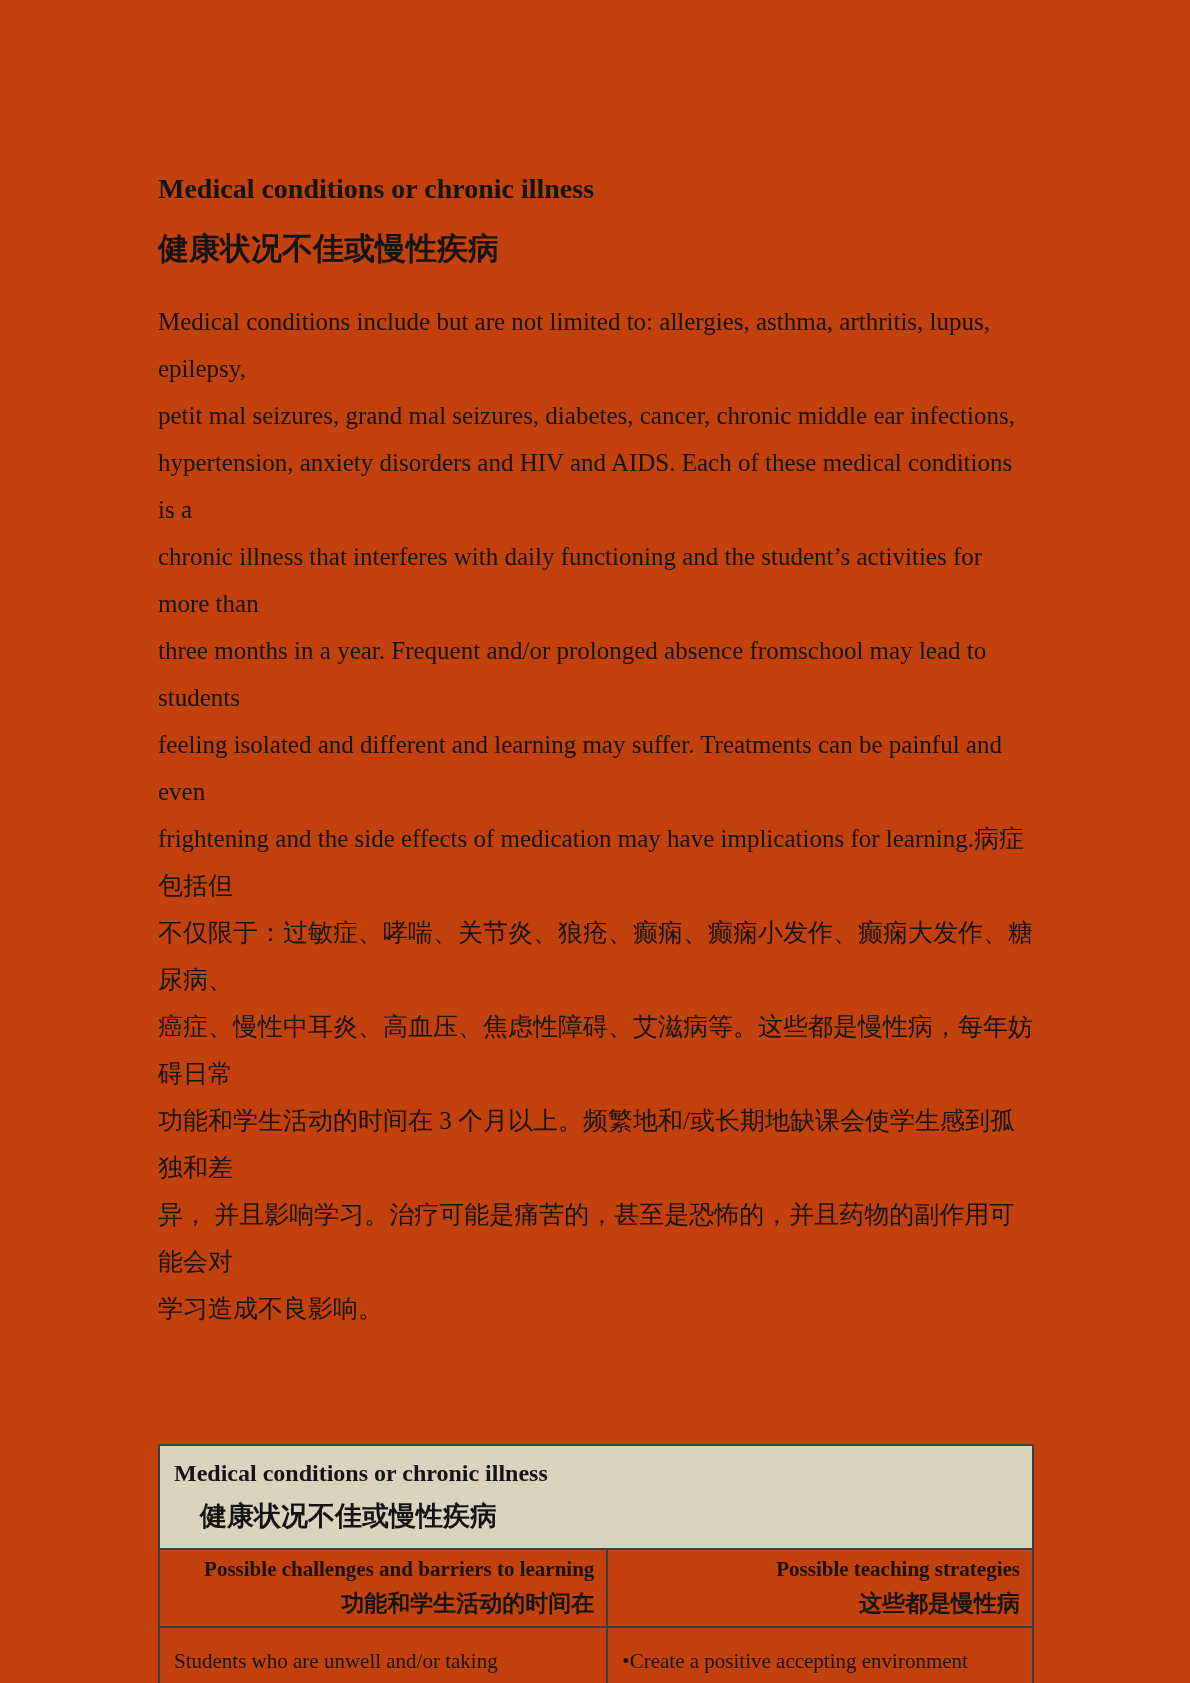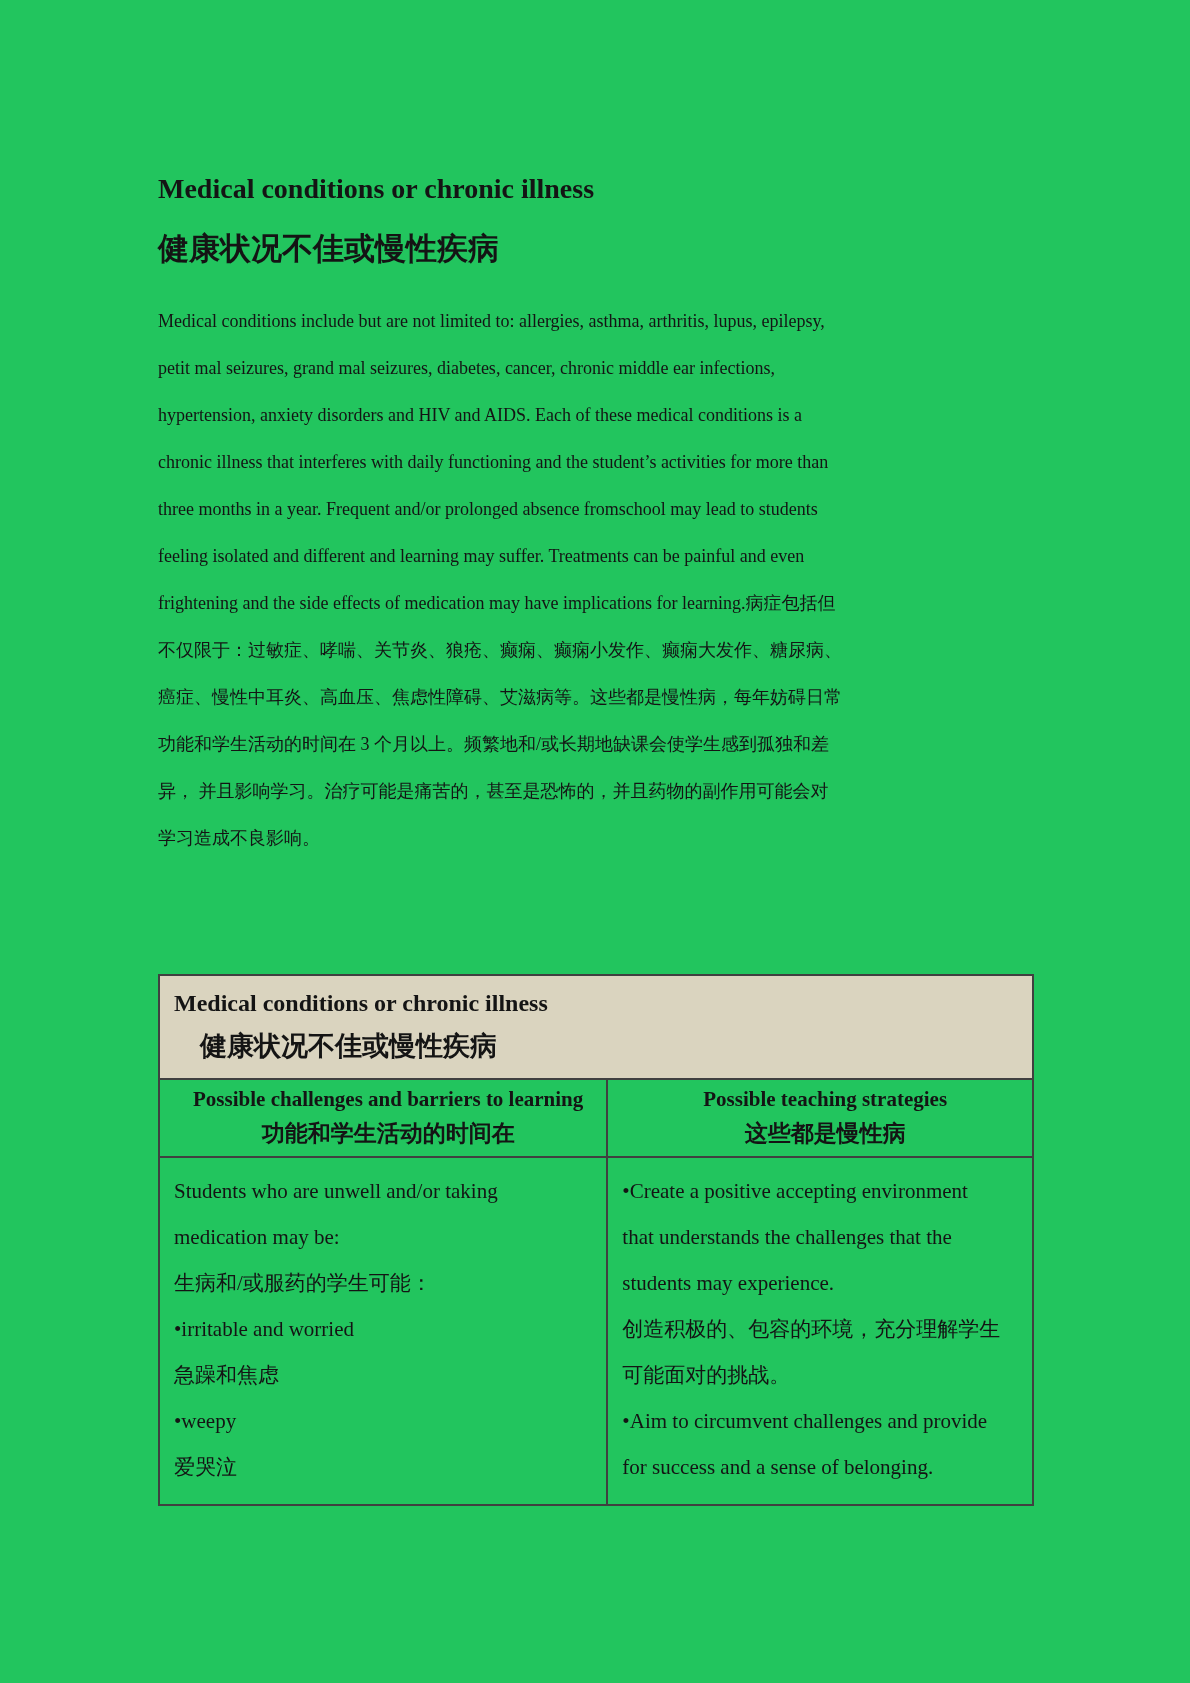--- a/index.html
+++ b/index.html
@@ -4,21 +4,21 @@
 <style>
   html, body {
     margin: 0;
     padding: 0;
     background: #ffffff;
   }
   .page {
     position: relative;
     width: 1190px;
     height: 1683px;
-    background: #22c55e;
+    background: #c2410c;
     font-family: "Liberation Serif", "DejaVu Serif", serif;
     color: #141414;
     overflow: hidden;
   }
   .content {
     position: absolute;
     left: 158px;
     top: 168px;
     width: 876px;
   }
@@ -29,21 +29,21 @@
     line-height: 42px;
   }
   .title-zh {
     margin: 14px 0 0 0;
     font-size: 31px;
     font-weight: bold;
     line-height: 50px;
   }
   .paragraph {
     margin: 24px 0 0 0;
-    font-size: 18px;
+    font-size: 25px;
     line-height: 47px;
     white-space: pre-line;
   }
   .table-wrap {
     margin-top: 112px;
   }
   table.cond-table {
     width: 100%;
     border-collapse: collapse;
     table-layout: fixed;
@@ -61,23 +61,23 @@
     font-weight: bold;
     line-height: 42px;
   }
   .t-title-zh {
     font-size: 27px;
     font-weight: bold;
     line-height: 44px;
     padding-left: 26px;
   }
   th.colhead {
-    text-align: center;
+    text-align: right;
     vertical-align: top;
-    padding: 2px 4px 4px 14px;
+    padding: 2px 12px 4px 14px;
     font-weight: bold;
   }
   .colhead-en {
     font-size: 21px;
     line-height: 34px;
   }
   .colhead-zh {
     font-size: 23px;
     line-height: 36px;
   }

